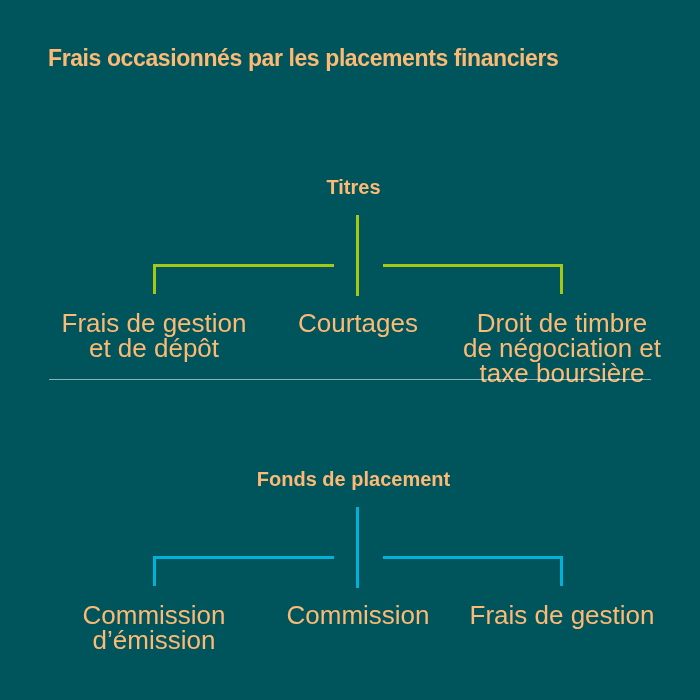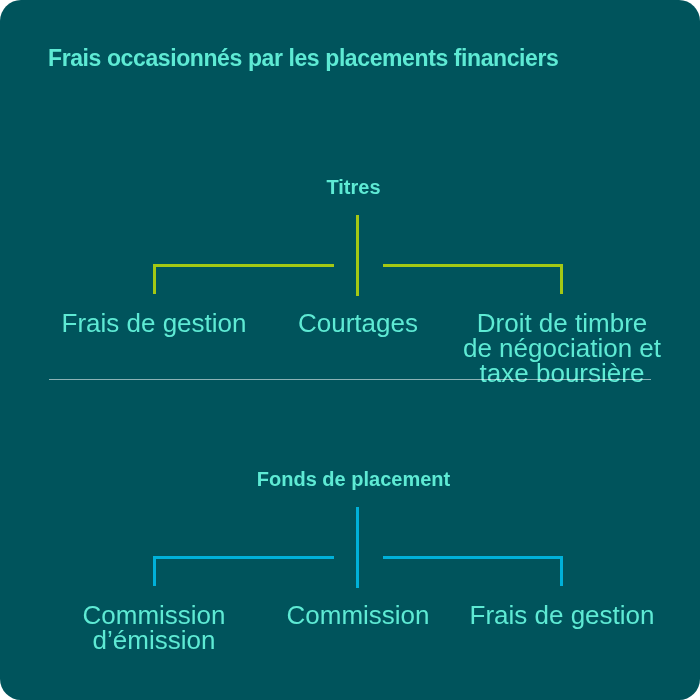--- a/index.html
+++ b/index.html
@@ -8,22 +8,21 @@
     width: 700px;
     height: 700px;
     overflow: hidden;
     font-family: "Liberation Sans", sans-serif;
   }
   .canvas {
     position: relative;
     width: 700px;
     height: 700px;
     background: #00545c;
-    color: #5eead4;
-    border-radius: 21px;
+    color: #fdba74;
   }
   .page-title {
     position: absolute;
     top: 45px;
     left: 48px;
     font-size: 23px;
     font-weight: bold;
     letter-spacing: -0.4px;
     white-space: nowrap;
   }
@@ -82,20 +81,21 @@
     <div class="tree-heading">Titres</div>
 
     <div class="line stem" style="background-color: rgb(164, 200, 20);"></div>
     <div class="line h-left" style="background-color: rgb(164, 200, 20);"></div>
     <div class="line h-right" style="background-color: rgb(164, 200, 20);"></div>
     <div class="line drop-left" style="background-color: rgb(164, 200, 20);"></div>
     <div class="line drop-right" style="background-color: rgb(164, 200, 20);"></div>
 
     <div class="branch c1">
       <div>Frais de gestion</div>
+      <div>et de dépôt</div>
     </div>
     <div class="branch c2">
       <div>Courtages</div>
     </div>
     <div class="branch c3">
       <div>Droit de timbre</div>
       <div>de négociation et</div>
       <div>taxe boursière</div>
     </div>
   </section>

